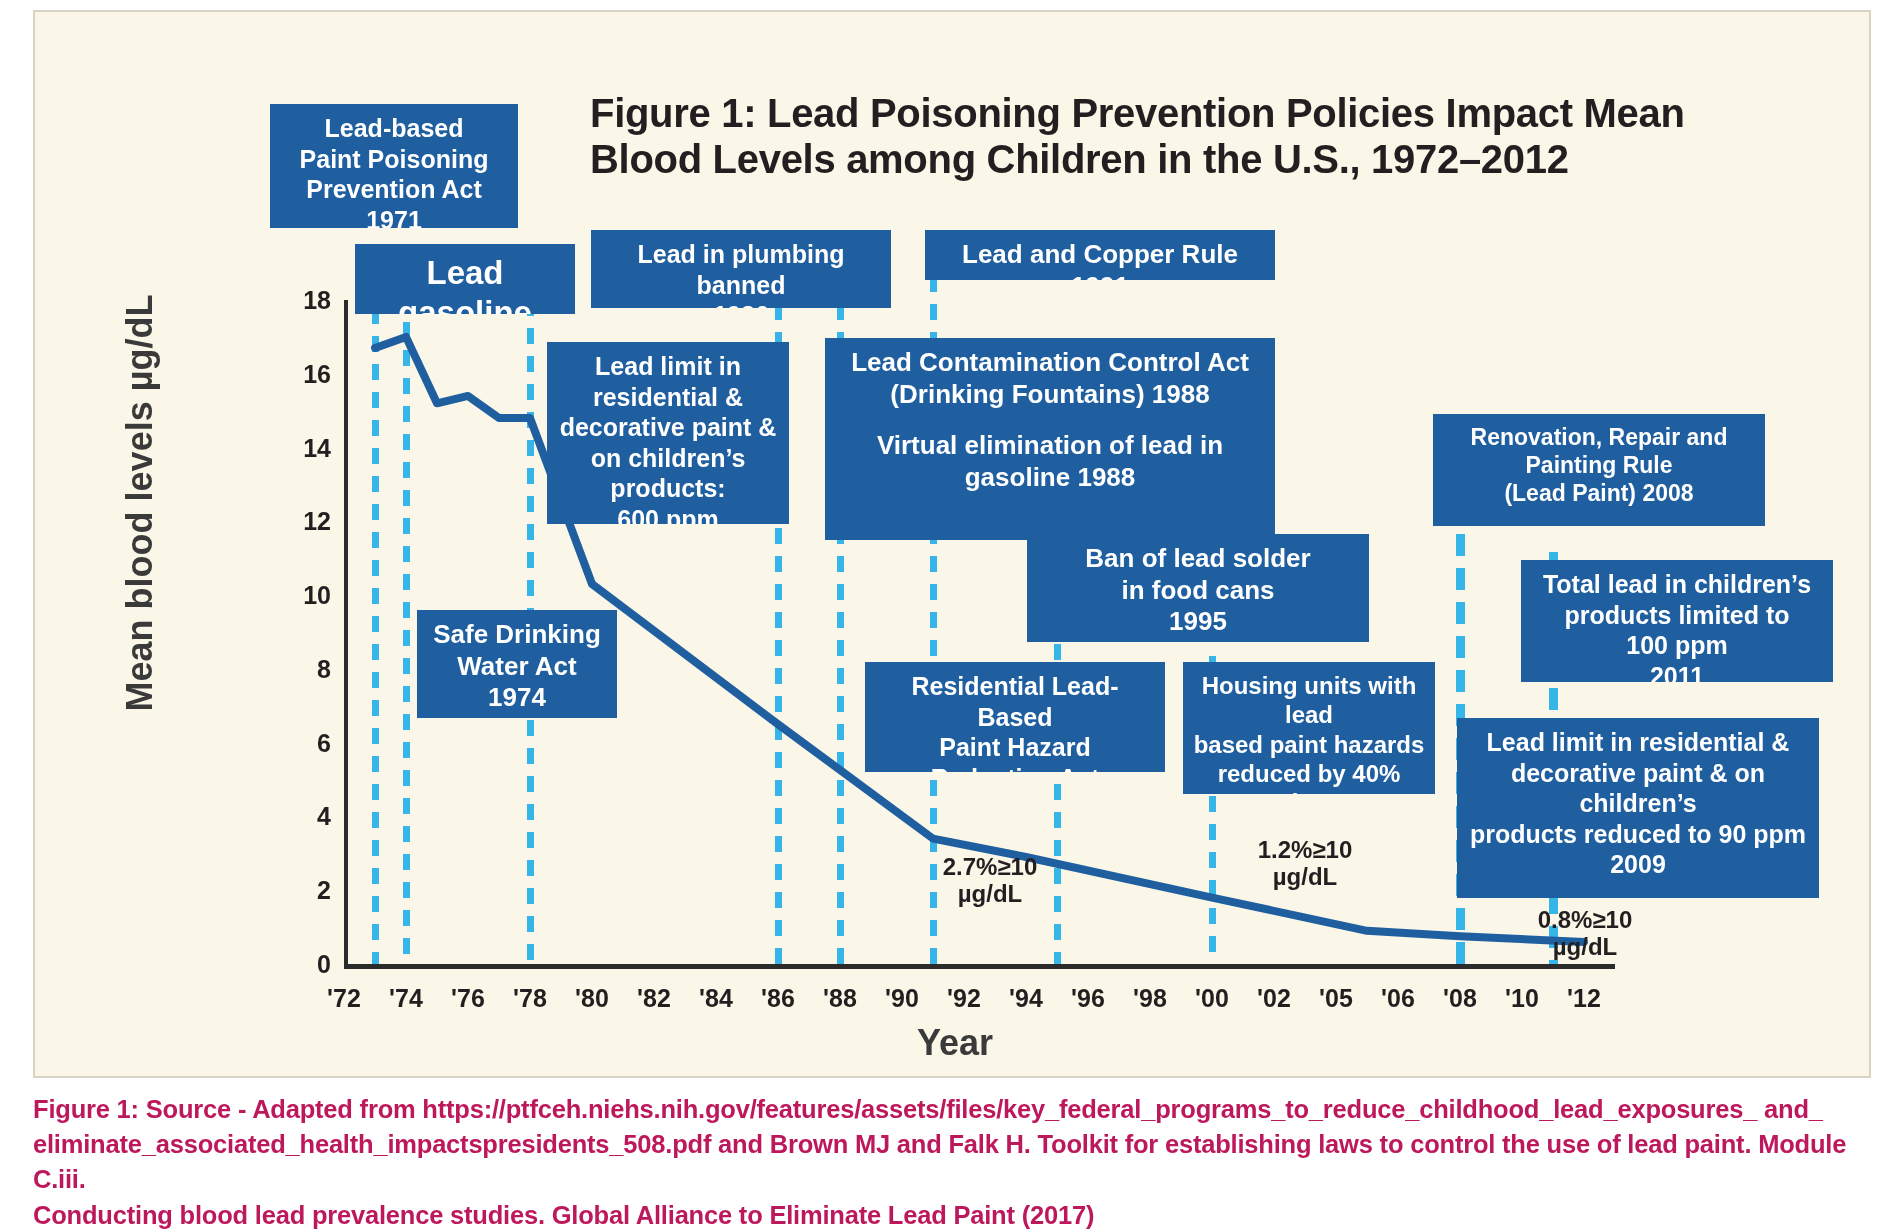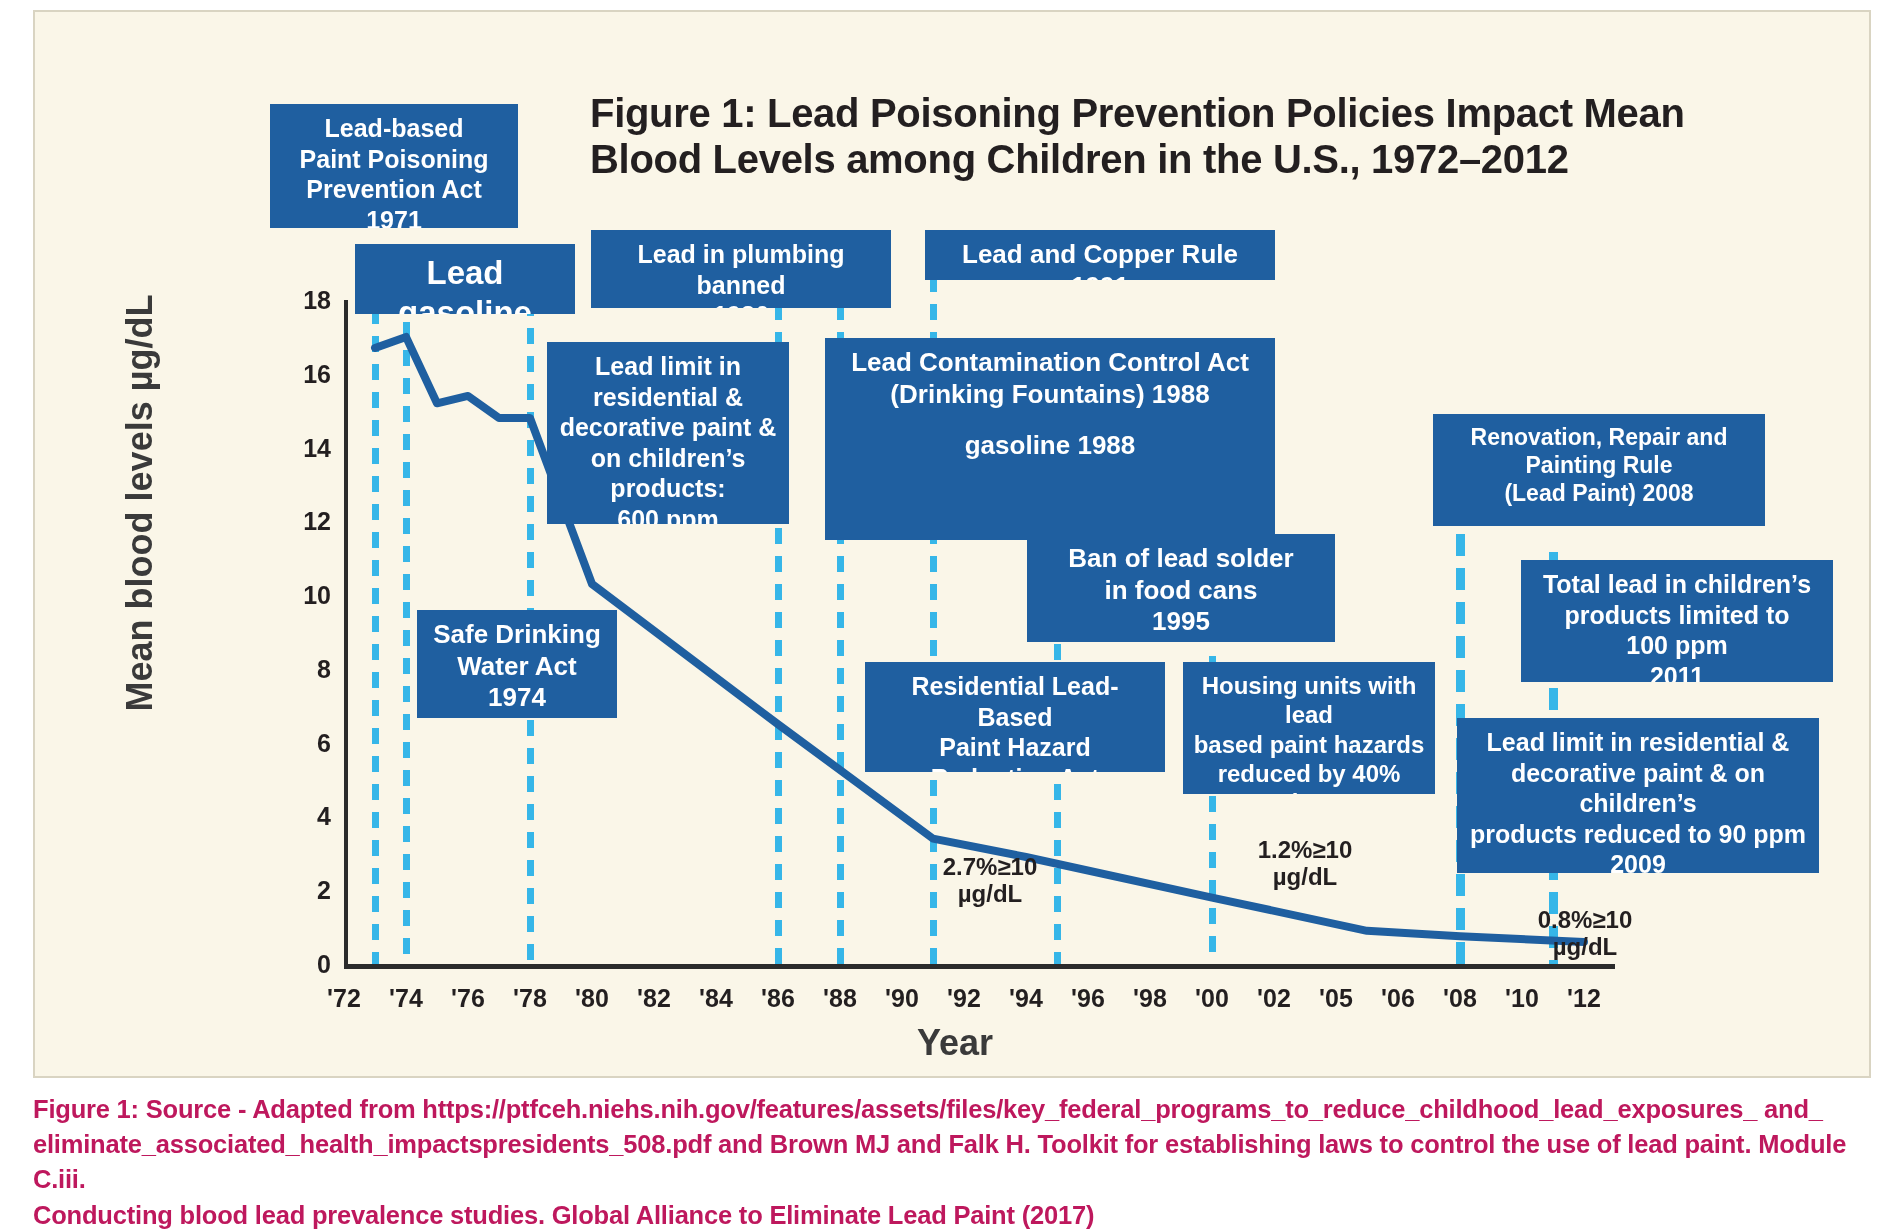--- a/index.html
+++ b/index.html
@@ -230,51 +230,52 @@
           <span class="ln">600 ppm</span>
         </div>
         <div class="cbox" style="left: 556px; top: 218px; width: 300px; height: 78px; font-size: 25px;">
           <span class="ln">Lead in plumbing banned</span>
           <span class="ln">1986</span>
         </div>
         <div class="cbox" style="left: 790px; top: 326px; width: 450px; height: 202px; font-size: 26px;">
           <span class="ln">Lead Contamination Control Act</span>
           <span class="ln">(Drinking Fountains) 1988</span>
           <span class="spacer"></span>
+          <span class="ln">Virtual elimination of lead in</span>
           <span class="ln">gasoline 1988</span>
         </div>
         <div class="cbox" style="left: 890px; top: 218px; width: 350px; height: 50px; font-size: 26px;">
           <span class="ln">Lead and Copper Rule 1991</span>
         </div>
         <div class="cbox" style="left: 830px; top: 650px; width: 300px; height: 110px; font-size: 25px;">
           <span class="ln">Residential Lead-Based</span>
           <span class="ln">Paint Hazard Reduction Act</span>
         </div>
-        <div class="cbox" style="left: 992px; top: 522px; width: 308px; height: 108px; font-size: 26px;">
+        <div class="cbox" style="left: 992px; top: 522px; width: 342px; height: 108px; font-size: 26px;">
           <span class="ln">Ban of lead solder</span>
           <span class="ln">in food cans</span>
           <span class="ln">1995</span>
         </div>
         <div class="cbox" style="left: 1148px; top: 650px; width: 252px; height: 132px; font-size: 24px;">
           <span class="ln">Housing units with lead</span>
           <span class="ln">based paint hazards</span>
           <span class="ln">reduced by 40% since</span>
         </div>
         <div class="cbox" style="left: 1398px; top: 402px; width: 332px; height: 112px; font-size: 23px;">
           <span class="ln">Renovation, Repair and</span>
           <span class="ln">Painting Rule</span>
           <span class="ln">(Lead Paint) 2008</span>
         </div>
         <div class="cbox" style="left: 1486px; top: 548px; width: 312px; height: 122px; font-size: 25px;">
           <span class="ln">Total lead in children’s</span>
           <span class="ln">products limited to</span>
           <span class="ln">100 ppm</span>
           <span class="ln">2011</span>
         </div>
-        <div class="cbox" style="left: 1422px; top: 706px; width: 362px; height: 155px; font-size: 25px;">
+        <div class="cbox" style="left: 1422px; top: 706px; width: 362px; height: 180px; font-size: 25px;">
           <span class="ln">Lead limit in residential &amp;</span>
           <span class="ln">decorative paint &amp; on children’s</span>
           <span class="ln">products reduced to 90 ppm</span>
           <span class="ln">2009</span>
         </div>
       </div>
 
   </div>
 
   <div class="caption">

